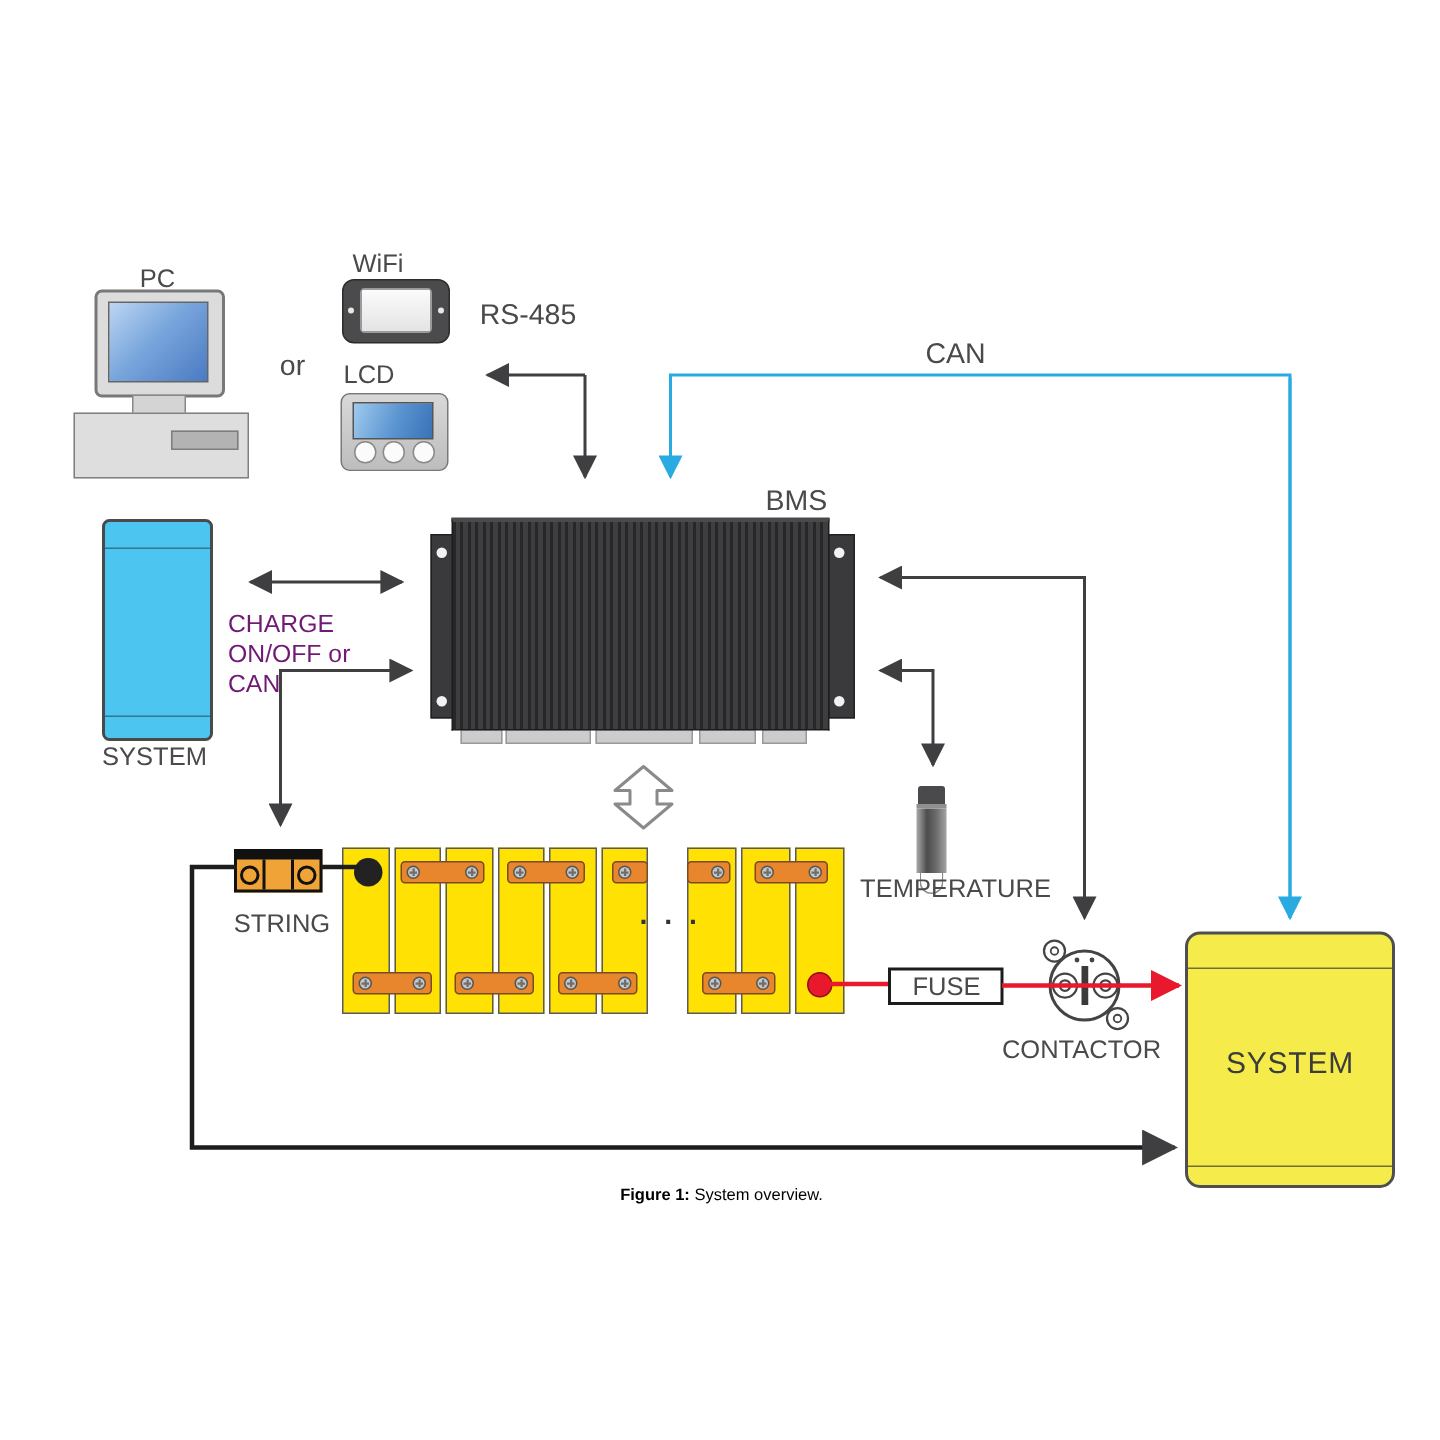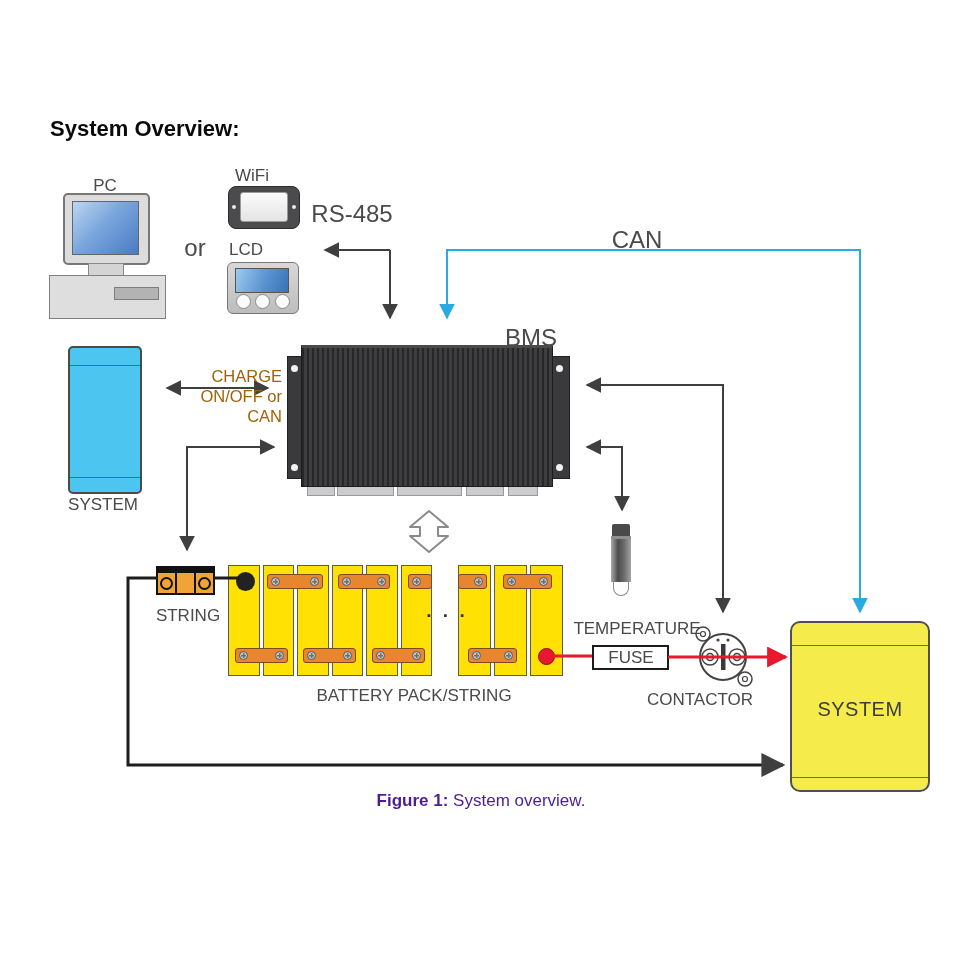--- a/index.html
+++ b/index.html
@@ -2,23 +2,23 @@
 <html style="--accent-cyan: #29abe2; --wire-dark: #3f3f41; --wire-red: #e8192c; --charger-fill: #4cc5f1; --battery-yellow: #ffe103; --busbar-orange: #e8862d; --shunt-orange: #f0a437; --system-yellow: #f5ec4b; --bms-dark: #323234; --label-gray: #4a4a4a;"><head>
 <meta charset="utf-8">
 <style>
   html,body{margin:0;padding:0;background:#fff;}
   #canvas{position:relative;width:960px;height:960px;background:#fff;
           font-family:"Liberation Sans", sans-serif;overflow:hidden;}
   .abs{position:absolute;}
   
   .title{font-size:22px;font-weight:bold;color:#0a0a0a;}
   .lbl{font-size:17px;color:#4a4a4a;white-space:nowrap;transform:translateX(-50%);z-index:6;}
-  .lbl-big{font-size:24px;color:#4a4a4a;white-space:nowrap;transform:translateX(-50%);z-index:6;text-align:right;}
-  .charge-text{width:130px;text-align:right;font-size:16.5px;color:#a16207;line-height:20px;z-index:6;}
-  .caption{font-size:17px;color:#4c1d95;white-space:nowrap;transform:translateX(-50%);}
+  .lbl-big{font-size:19px;color:#4a4a4a;white-space:nowrap;transform:translateX(-50%);z-index:6;text-align:right;}
+  .charge-text{width:130px;text-align:left;font-size:16.5px;color:#701a75;line-height:20px;z-index:6;margin-top:40px;}
+  .caption{font-size:11px;color:#000000;white-space:nowrap;transform:translateX(-50%);}
   .caption b{font-weight:bold;}
   .ellipsis{font-size:19px;font-weight:bold;letter-spacing:3px;color:#333;transform:translateX(-50%);z-index:6;}
   
   .monitor{left:63px;top:193px;width:83px;height:68px;background:#dcdcdc;border:2px solid #787878;border-radius:5px;}
   .monitor-screen{left:7px;top:6px;width:65px;height:52px;border:1.5px solid #666;
       background:linear-gradient(135deg,#bcd6f2 0%,#7aa6dd 45%,#4a7ac2 100%);}
   .pc-neck{left:88px;top:263px;width:34px;height:13px;background:#d4d4d4;border:1.5px solid #888;}
   .pc-case{left:49px;top:275px;width:115px;height:42px;background:#dedede;border:1.5px solid #808080;}
   .pc-slot{left:64px;top:11px;width:43px;height:11px;background:#b3b3b3;border:1px solid #7d7d7d;}
   
@@ -79,21 +79,20 @@
   .system-line{left:0;width:100%;height:0;border-top:1.5px solid #6e6e3a;}
   .system-lbl{width:100%;top:75px;text-align:center;font-size:20px;color:#3c3c3c;letter-spacing:0.5px;}
   
   #wires{left:0;top:0;z-index:5;pointer-events:none;}
 </style>
 </head>
 <body>
 
 <div id="canvas">
 
-  <div class="abs title" style="left:50px;top:116px;">System Overview:</div>
 
   <div class="abs lbl" style="left:105px;top:176px;">PC</div>
   <div class="abs monitor">
     <div class="abs monitor-screen"></div>
   </div>
   <div class="abs pc-neck"></div>
   <div class="abs pc-case">
     <div class="abs pc-slot"></div>
   </div>
 
@@ -200,31 +199,30 @@
   <div class="abs busbar" style="left:503px;top:574px;width:49px;">
       <span class="screw"></span>
       <span class="screw"></span>
     </div>
   <div class="abs busbar" style="left:468px;top:648px;width:49px;">
       <span class="screw"></span>
       <span class="screw"></span>
     </div>
   <div class="abs term pos" style="left:538px;top:648px;"></div>
 
-  <div class="abs lbl" style="left:414px;top:686px;">BATTERY PACK/STRING</div>
 
   <div class="abs temp-cap"></div>
   <div class="abs temp-body"></div>
   <div class="abs temp-tip"></div>
-  <div class="abs lbl" style="left:637px;top:619px;">TEMPERATURE</div>
+  <div class="abs lbl" style="left:637px;top:583px;">TEMPERATURE</div>
 
   <div class="abs fuse"></div>
   <div class="abs lbl" style="left:631px;top:648px;">FUSE</div>
 
-  <div class="abs lbl" style="left:700px;top:690px;">CONTACTOR</div>
+  <div class="abs lbl" style="left:721px;top:690px;">CONTACTOR</div>
 
   <div class="abs system">
     <div class="abs system-line" style="top:22px;"></div>
     <div class="abs system-line" style="top:154px;"></div>
     <div class="abs system-lbl">SYSTEM</div>
   </div>
 
   <div class="abs caption" style="left:481px;top:791px;">
     <b>Figure 1:</b><span> System overview.</span>
   </div>

